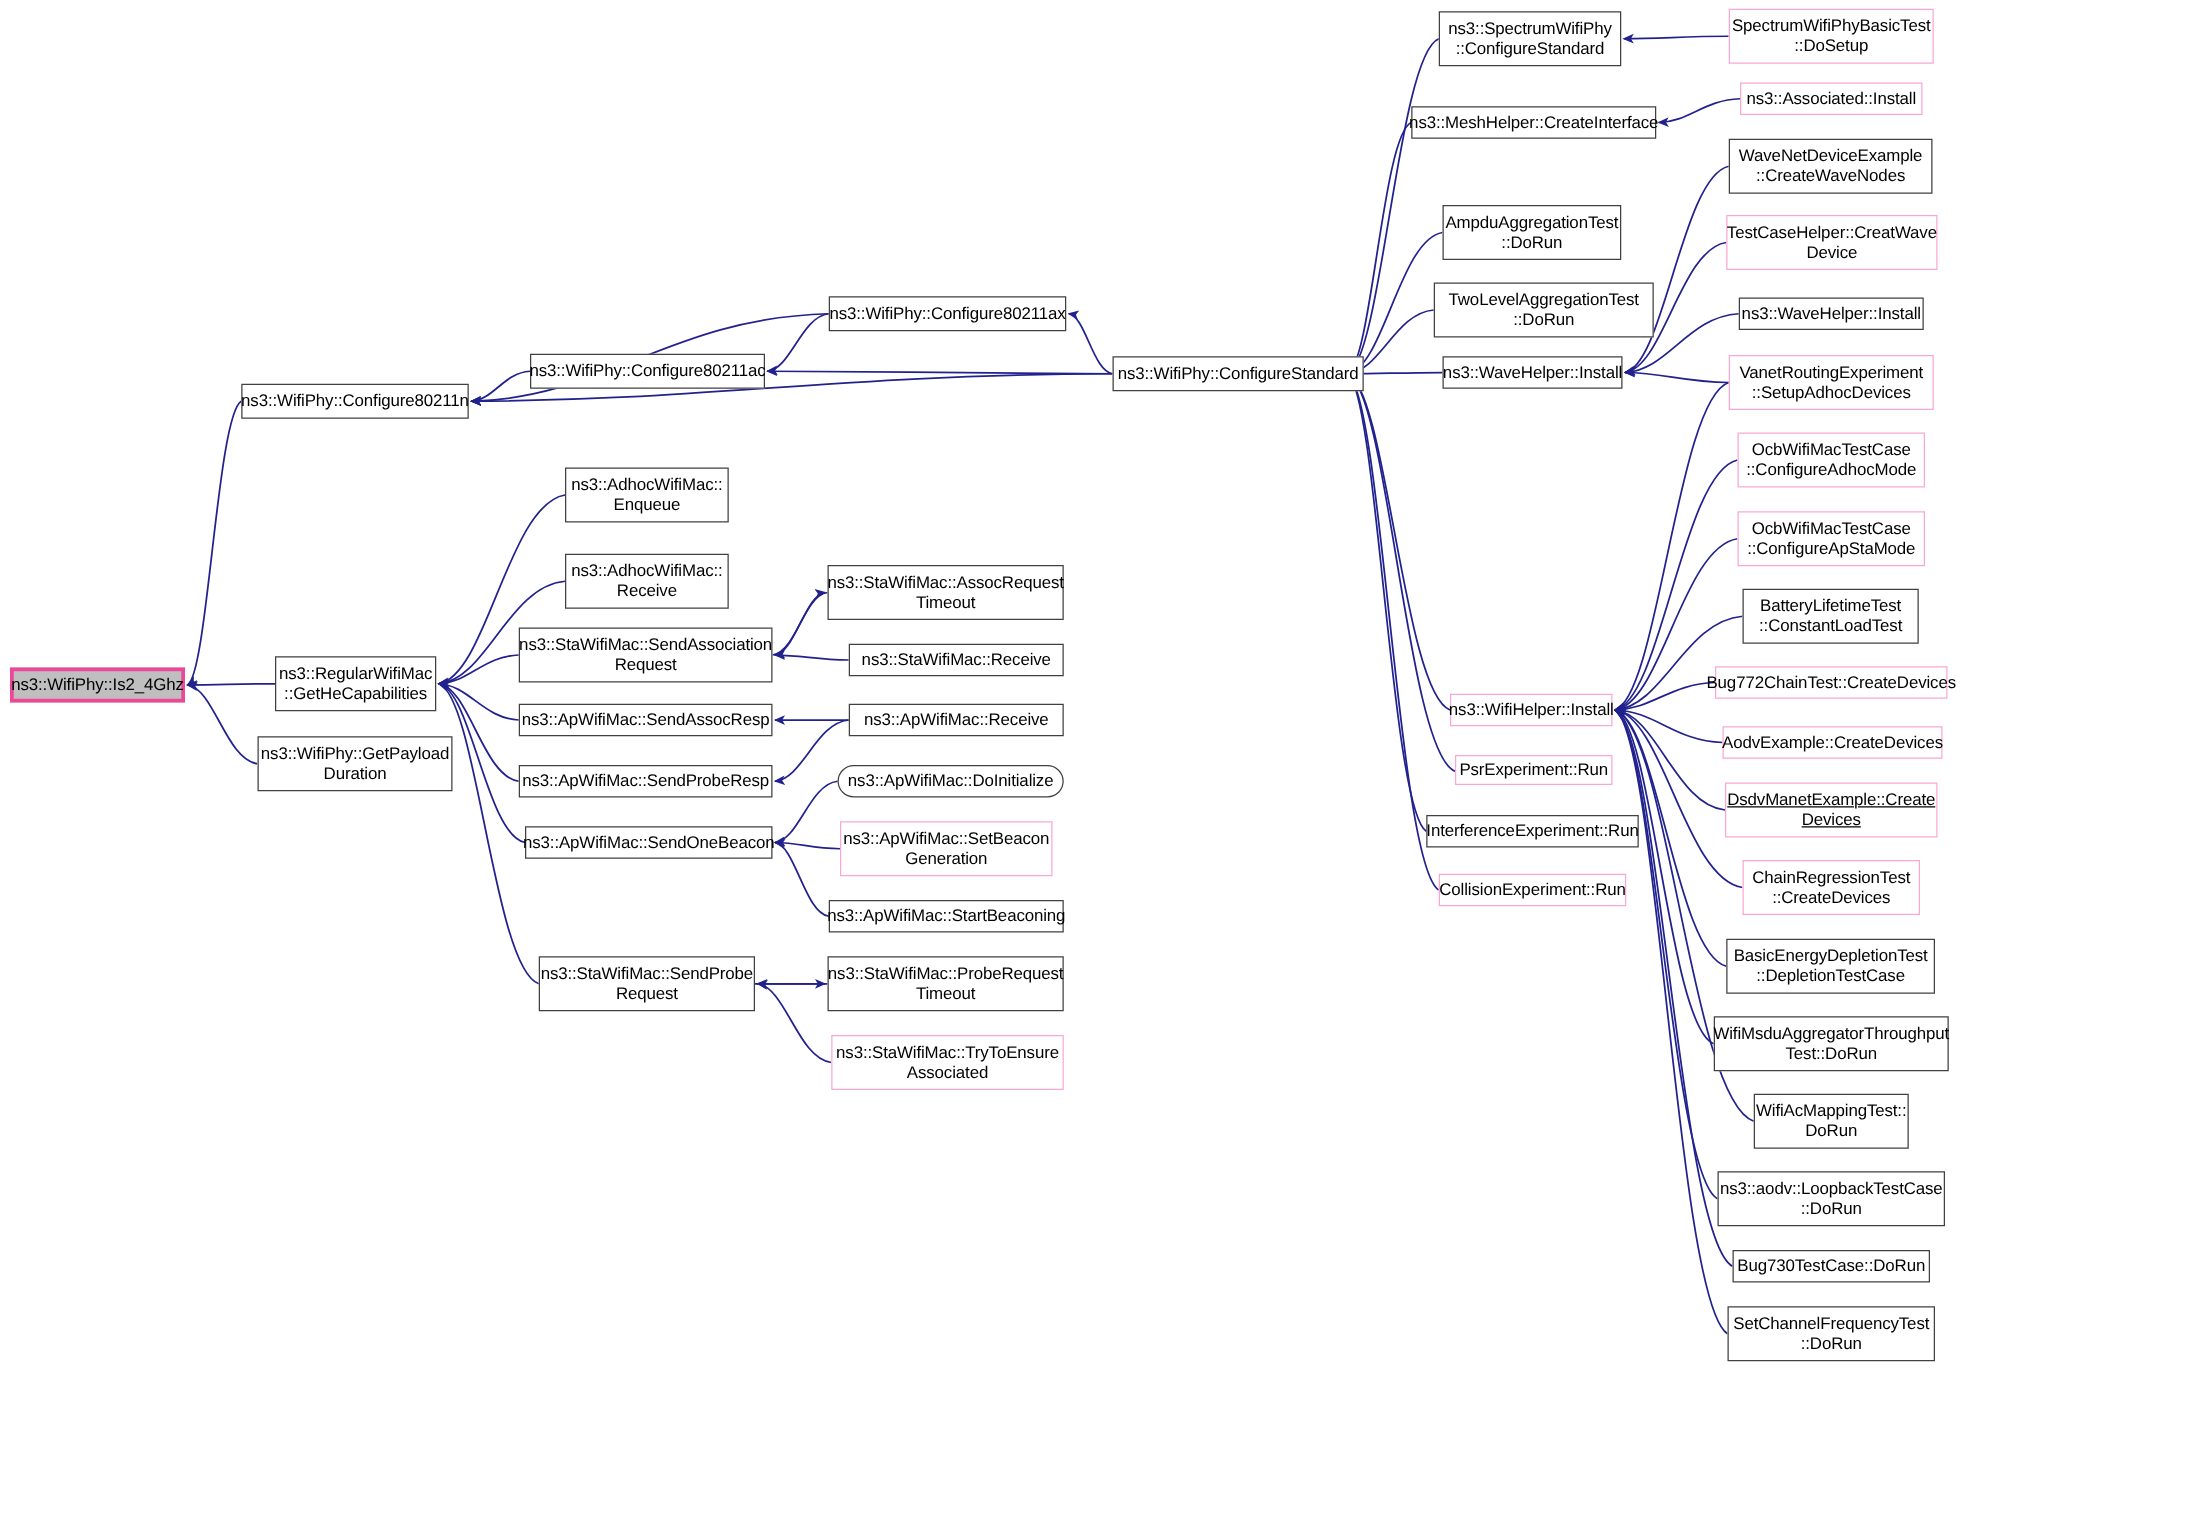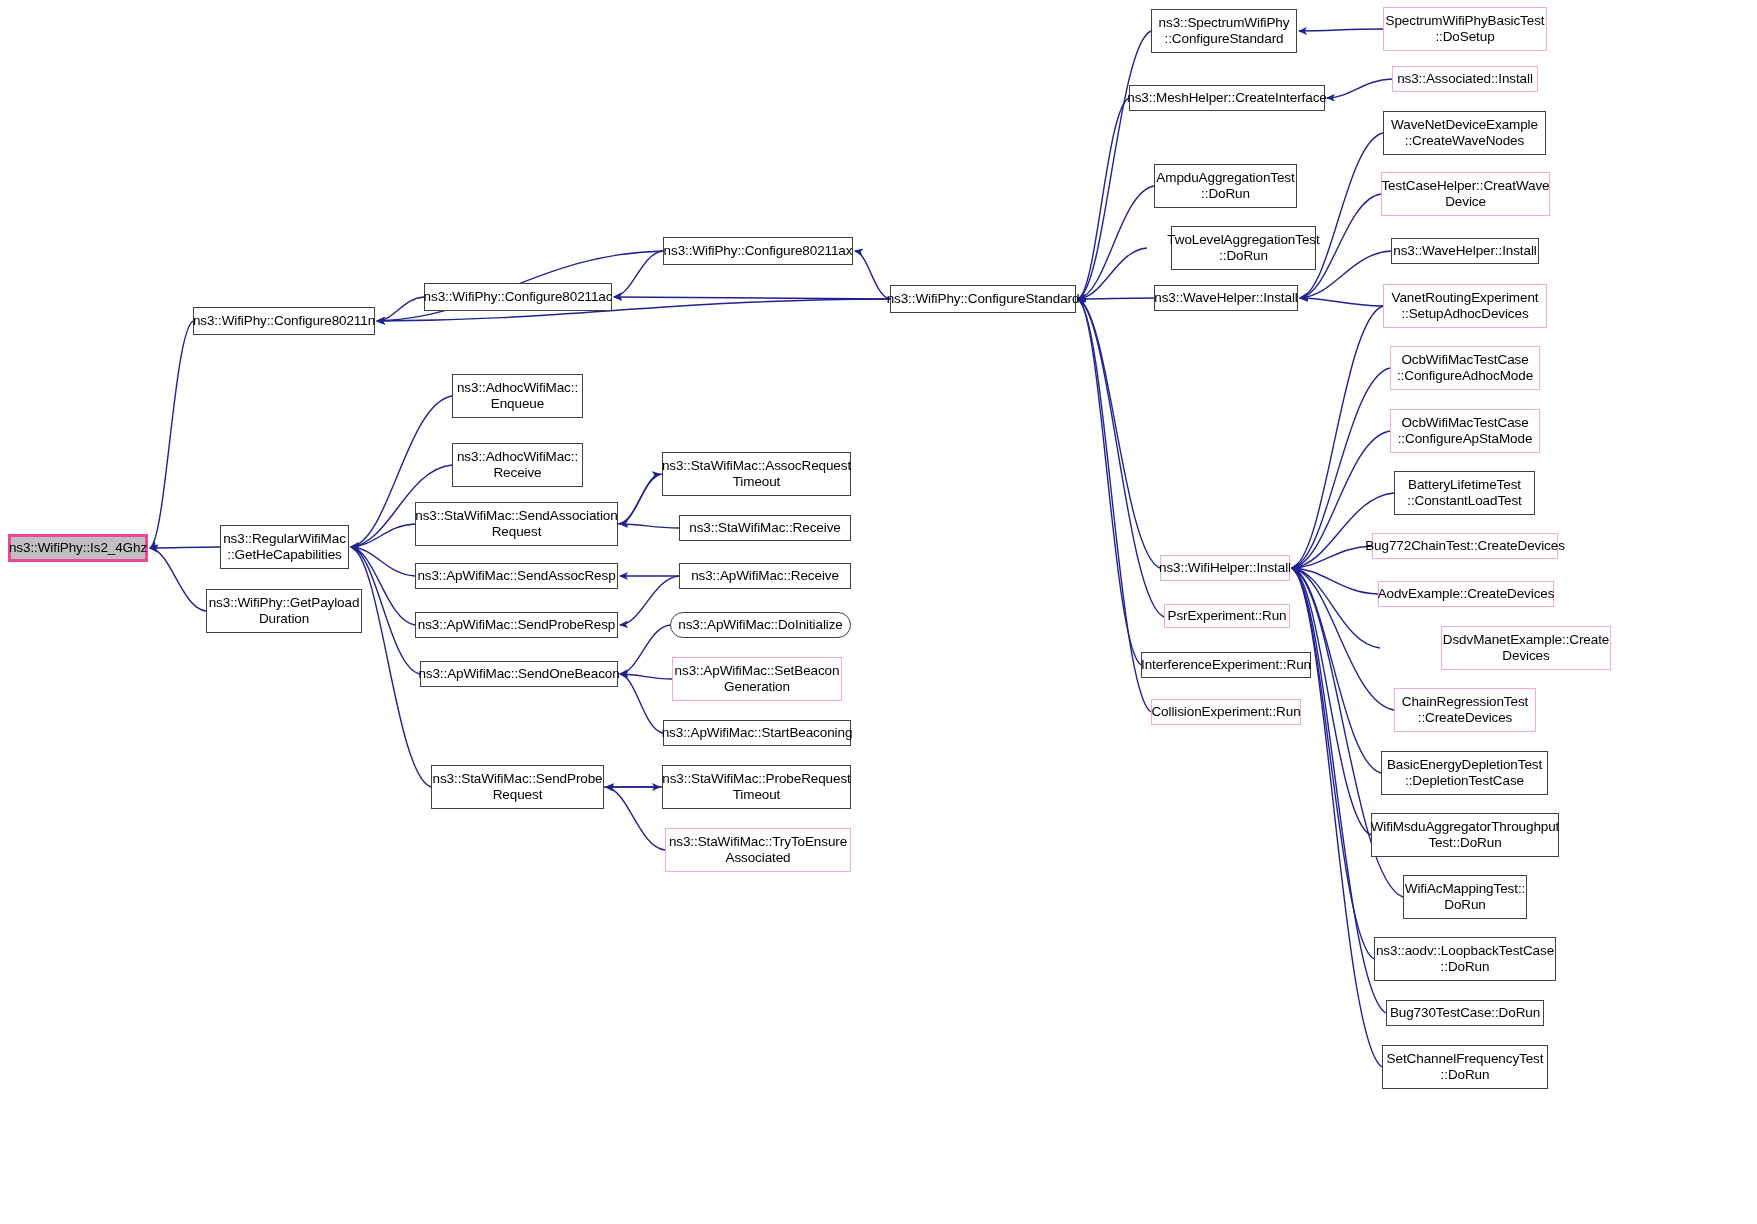--- a/index.html
+++ b/index.html
@@ -98,21 +98,21 @@
         <path d="M 1374 959 C 1337.1 939.45, 1323.16 583.64, 1292 568" fill="none" stroke="#22228f" stroke-width="1.4" marker-end="url(#arrow)"></path>
         <path d="M 1386 1013 C 1343.7 990.75, 1327.72 585.8, 1292 568" fill="none" stroke="#22228f" stroke-width="1.4" marker-end="url(#arrow)"></path>
         <path d="M 1382 1067 C 1341.5 1042.05, 1326.2 587.96, 1292 568" fill="none" stroke="#22228f" stroke-width="1.4" marker-end="url(#arrow)"></path>
       </g>
   </svg>
   <div id="node-layer">
       <div class="node root" style="left: 8px; top: 534px; width: 140px; height: 28px;">ns3::WifiPhy::Is2_4Ghz</div>
       <div class="node" style="left: 193px; top: 307px; width: 182px; height: 28px;">ns3::WifiPhy::Configure80211n</div>
       <div class="node" style="left: 424px; top: 283px; width: 188px; height: 28px;">ns3::WifiPhy::Configure80211ac</div>
       <div class="node" style="left: 663px; top: 237px; width: 190px; height: 28px;">ns3::WifiPhy::Configure80211ax</div>
-      <div class="node" style="left: 890px; top: 285px; width: 186px; height: 28px;">ns3::WifiPhy::ConfigureStandard</div>
+      <div class="node" style="left: 890px; top: 285px; width: 201px; height: 28px;">ns3::WifiPhy::ConfigureStandard</div>
       <div class="node" style="left: 220px; top: 525px; width: 129px; height: 44px;">ns3::RegularWifiMac
 ::GetHeCapabilities</div>
       <div class="node" style="left: 206px; top: 589px; width: 156px; height: 44px;">ns3::WifiPhy::GetPayload
 Duration</div>
       <div class="node" style="left: 452px; top: 374px; width: 131px; height: 44px;">ns3::AdhocWifiMac::
 Enqueue</div>
       <div class="node" style="left: 452px; top: 443px; width: 131px; height: 44px;">ns3::AdhocWifiMac::
 Receive</div>
       <div class="node" style="left: 415px; top: 502px; width: 203px; height: 44px;">ns3::StaWifiMac::SendAssociation
 Request</div>
@@ -131,21 +131,21 @@
       <div class="node" style="left: 663px; top: 720px; width: 188px; height: 26px;">ns3::ApWifiMac::StartBeaconing</div>
       <div class="node" style="left: 662px; top: 765px; width: 189px; height: 44px;">ns3::StaWifiMac::ProbeRequest
 Timeout</div>
       <div class="node red" style="left: 665px; top: 828px; width: 186px; height: 44px;">ns3::StaWifiMac::TryToEnsure
 Associated</div>
       <div class="node" style="left: 1151px; top: 9px; width: 146px; height: 44px;">ns3::SpectrumWifiPhy
 ::ConfigureStandard</div>
       <div class="node" style="left: 1129px; top: 85px; width: 196px; height: 26px;">ns3::MeshHelper::CreateInterface</div>
       <div class="node" style="left: 1154px; top: 164px; width: 143px; height: 44px;">AmpduAggregationTest
 ::DoRun</div>
-      <div class="node" style="left: 1171px; top: 226px; width: 145px; height: 44px;">TwoLevelAggregationTest
+      <div class="node" style="left: 1147px; top: 226px; width: 176px; height: 44px;">TwoLevelAggregationTest
 ::DoRun</div>
       <div class="node" style="left: 1154px; top: 285px; width: 144px; height: 26px;">ns3::WaveHelper::Install</div>
       <div class="node red" style="left: 1160px; top: 555px; width: 130px; height: 26px;">ns3::WifiHelper::Install</div>
       <div class="node red" style="left: 1164px; top: 604px; width: 126px; height: 24px;">PsrExperiment::Run</div>
       <div class="node" style="left: 1141px; top: 652px; width: 170px; height: 26px;">InterferenceExperiment::Run</div>
       <div class="node red" style="left: 1151px; top: 699px; width: 150px; height: 26px;">CollisionExperiment::Run</div>
       <div class="node red" style="left: 1383px; top: 7px; width: 164px; height: 44px;">SpectrumWifiPhyBasicTest
 ::DoSetup</div>
       <div class="node red" style="left: 1392px; top: 66px; width: 146px; height: 26px;">ns3::Associated::Install</div>
       <div class="node" style="left: 1383px; top: 111px; width: 163px; height: 44px;">WaveNetDeviceExample
@@ -156,21 +156,21 @@
       <div class="node red" style="left: 1383px; top: 284px; width: 164px; height: 44px;">VanetRoutingExperiment
 ::SetupAdhocDevices</div>
       <div class="node red" style="left: 1390px; top: 346px; width: 150px; height: 44px;">OcbWifiMacTestCase
 ::ConfigureAdhocMode</div>
       <div class="node red" style="left: 1390px; top: 409px; width: 150px; height: 44px;">OcbWifiMacTestCase
 ::ConfigureApStaMode</div>
       <div class="node" style="left: 1394px; top: 471px; width: 141px; height: 44px;">BatteryLifetimeTest
 ::ConstantLoadTest</div>
       <div class="node red" style="left: 1372px; top: 533px; width: 186px; height: 26px;">Bug772ChainTest::CreateDevices</div>
       <div class="node red" style="left: 1378px; top: 581px; width: 176px; height: 26px;">AodvExample::CreateDevices</div>
-      <div class="node red" style="left: 1441px; top: 626px; width: 170px; height: 44px;">DsdvManetExample::Create
+      <div class="node red" style="left: 1380px; top: 626px; width: 170px; height: 44px; text-decoration: underline;">DsdvManetExample::Create
 Devices</div>
       <div class="node red" style="left: 1394px; top: 688px; width: 142px; height: 44px;">ChainRegressionTest
 ::CreateDevices</div>
       <div class="node" style="left: 1381px; top: 751px; width: 167px; height: 44px;">BasicEnergyDepletionTest
 ::DepletionTestCase</div>
       <div class="node" style="left: 1371px; top: 813px; width: 188px; height: 44px;">WifiMsduAggregatorThroughput
 Test::DoRun</div>
       <div class="node" style="left: 1403px; top: 875px; width: 124px; height: 44px;">WifiAcMappingTest::
 DoRun</div>
       <div class="node" style="left: 1374px; top: 937px; width: 182px; height: 44px;">ns3::aodv::LoopbackTestCase

